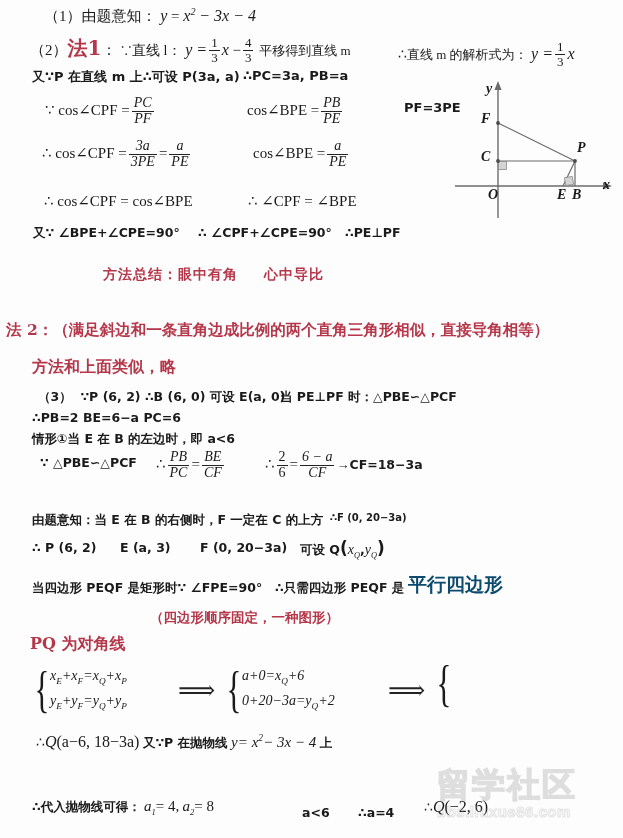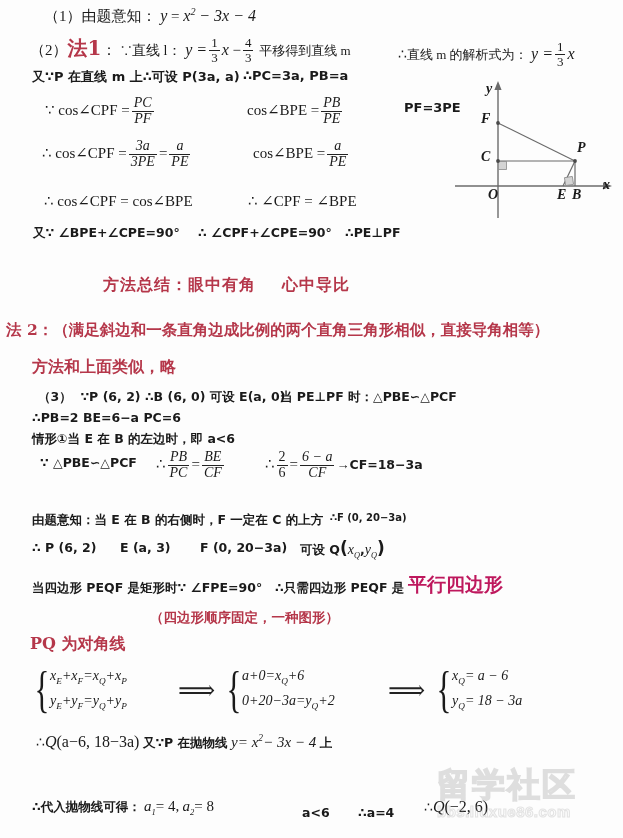--- a/index.html
+++ b/index.html
@@ -20,21 +20,21 @@
   }
 
   
   .abs { position: absolute; white-space: nowrap; }
 
   .cjk  { font-family: "Liberation Serif", "DejaVu Serif", serif; }
   .sans-cjk { font-family: "DejaVu Sans", "Liberation Sans", sans-serif; }
   .mathit { font-family: "Liberation Serif", "DejaVu Serif", serif; font-style: italic; }
 
   .bold { font-weight: bold; }
-  .blue { color: #be185d; }
+  .blue { color: #0c4a6e; }
 
   
   .frac {
     display: inline-block;
     vertical-align: -0.52em;
     text-align: center;
     line-height: 1.05;
     margin: 0 2px;
   }
   .frac .num { display: block; padding: 0 2px; }
@@ -186,21 +186,21 @@
     <div class="abs mathit bold" style="left:26px; top:33px; font-size:14px;">F</div>
     <div class="abs mathit bold" style="left:26px; top:71px; font-size:14px;">C</div>
     <div class="abs mathit bold" style="left:122px; top:62px; font-size:14px;">P</div>
     <div class="abs mathit bold" style="left:102px; top:109px; font-size:14px;">E</div>
     <div class="abs mathit bold" style="left:117px; top:109px; font-size:14px;">B</div>
     <div class="abs mathit bold" style="left:33px; top:109px; font-size:14px;">O</div>
     <div class="abs mathit bold" style="left:148px; top:99px; font-size:14px;">x</div>
     <div class="abs mathit bold" style="left:31px; top:3px; font-size:14px;">y</div>
   </div>
 
-  <div class="abs head-red" style="left:103px; top:275px; font-size:16px; letter-spacing:1px;">
+  <div class="abs head-red" style="left:103px; top:266px; font-size:14px; letter-spacing:1px;">
     <span>方法总结：</span><span>眼中有角</span><span style="display:inline-block; width:26px;"></span><span>心中导比</span>
   </div>
 
   <div class="abs head-red" style="left:6px; top:320px; font-size:15.5px;">法 2：（满足斜边和一条直角边成比例的两个直角三角形相似，直接导角相等）</div>
   <div class="abs head-red" style="left:32px; top:357px; font-size:16px;">方法和上面类似，略</div>
 
   <div class="abs sans-cjk bold" style="left:38px; top:389px; font-size:12.5px;">
     <span>（3）</span>&nbsp;&nbsp;<span>∵P (6, 2) ∴B (6, 0) 可设 E(a, 0)</span>
   </div>
   <div class="abs sans-cjk bold" style="left:280px; top:389px; font-size:12.5px;">当 PE⊥PF 时：△PBE∽△PCF</div>
@@ -254,28 +254,20 @@
       <span>
         <span>0+20−3</span><span class="mathit">a</span><span>=</span><span class="mathit">y</span><span class="sub mathit">Q</span><span>+2</span>
       </span>
     </span>
   </div>
 
   <div class="abs arrow-big" style="left:388px; top:678px;">⟹</div>
 
   <div class="sysblock" style="left:432px; top:664px;">
     <span class="brace">{</span>
-    <span class="syslines">
-      <span>
-        <span class="mathit">x</span><span class="sub mathit">Q</span><span>= a − 6</span>
-      </span>
-      <span>
-        <span class="mathit">y</span><span class="sub mathit">Q</span><span>= 18 − 3a</span>
-      </span>
-    </span>
   </div>
 
   <div class="abs" style="left:36px; top:733px; font-size:14px;">
     <span>∴</span><span class="mathit" style="font-size:16px;">Q</span><span style="font-size:16px;">(a−6, 18−3a)</span>
     <span class="sans-cjk bold" style="font-size:12.5px;">又∵P 在抛物线</span>
     <span class="mathit" style="font-size:15px;">y</span><span class="mathit" style="font-size:15px;">= x</span><span class="sup mathit">2</span><span class="mathit" style="font-size:15px;">− 3x − 4</span>
     <span class="sans-cjk bold" style="font-size:12.5px;">上</span>
   </div>
 
   <div class="abs" style="left:32px; top:798px; font-size:13px;">

